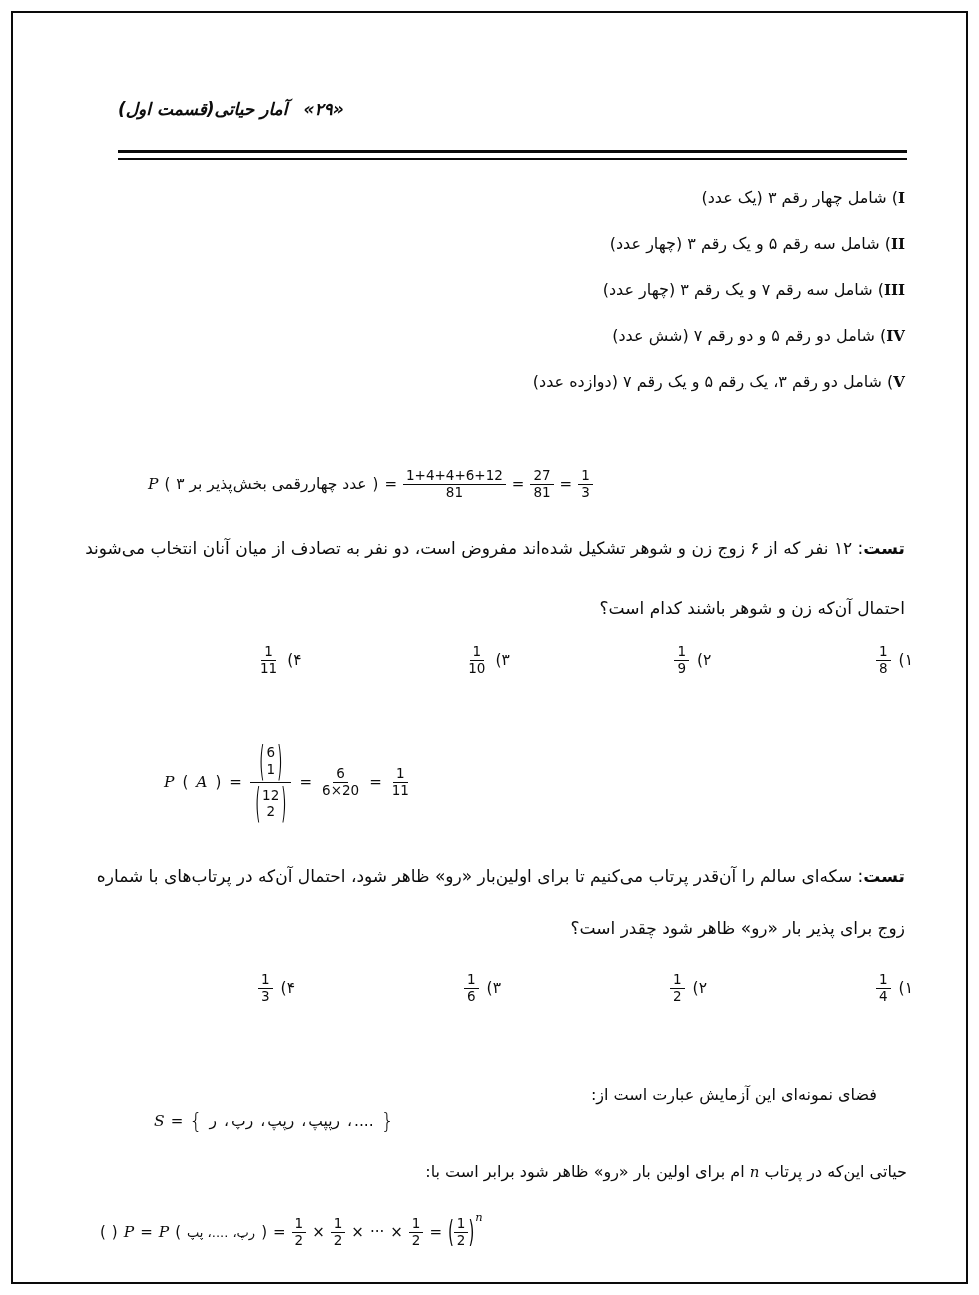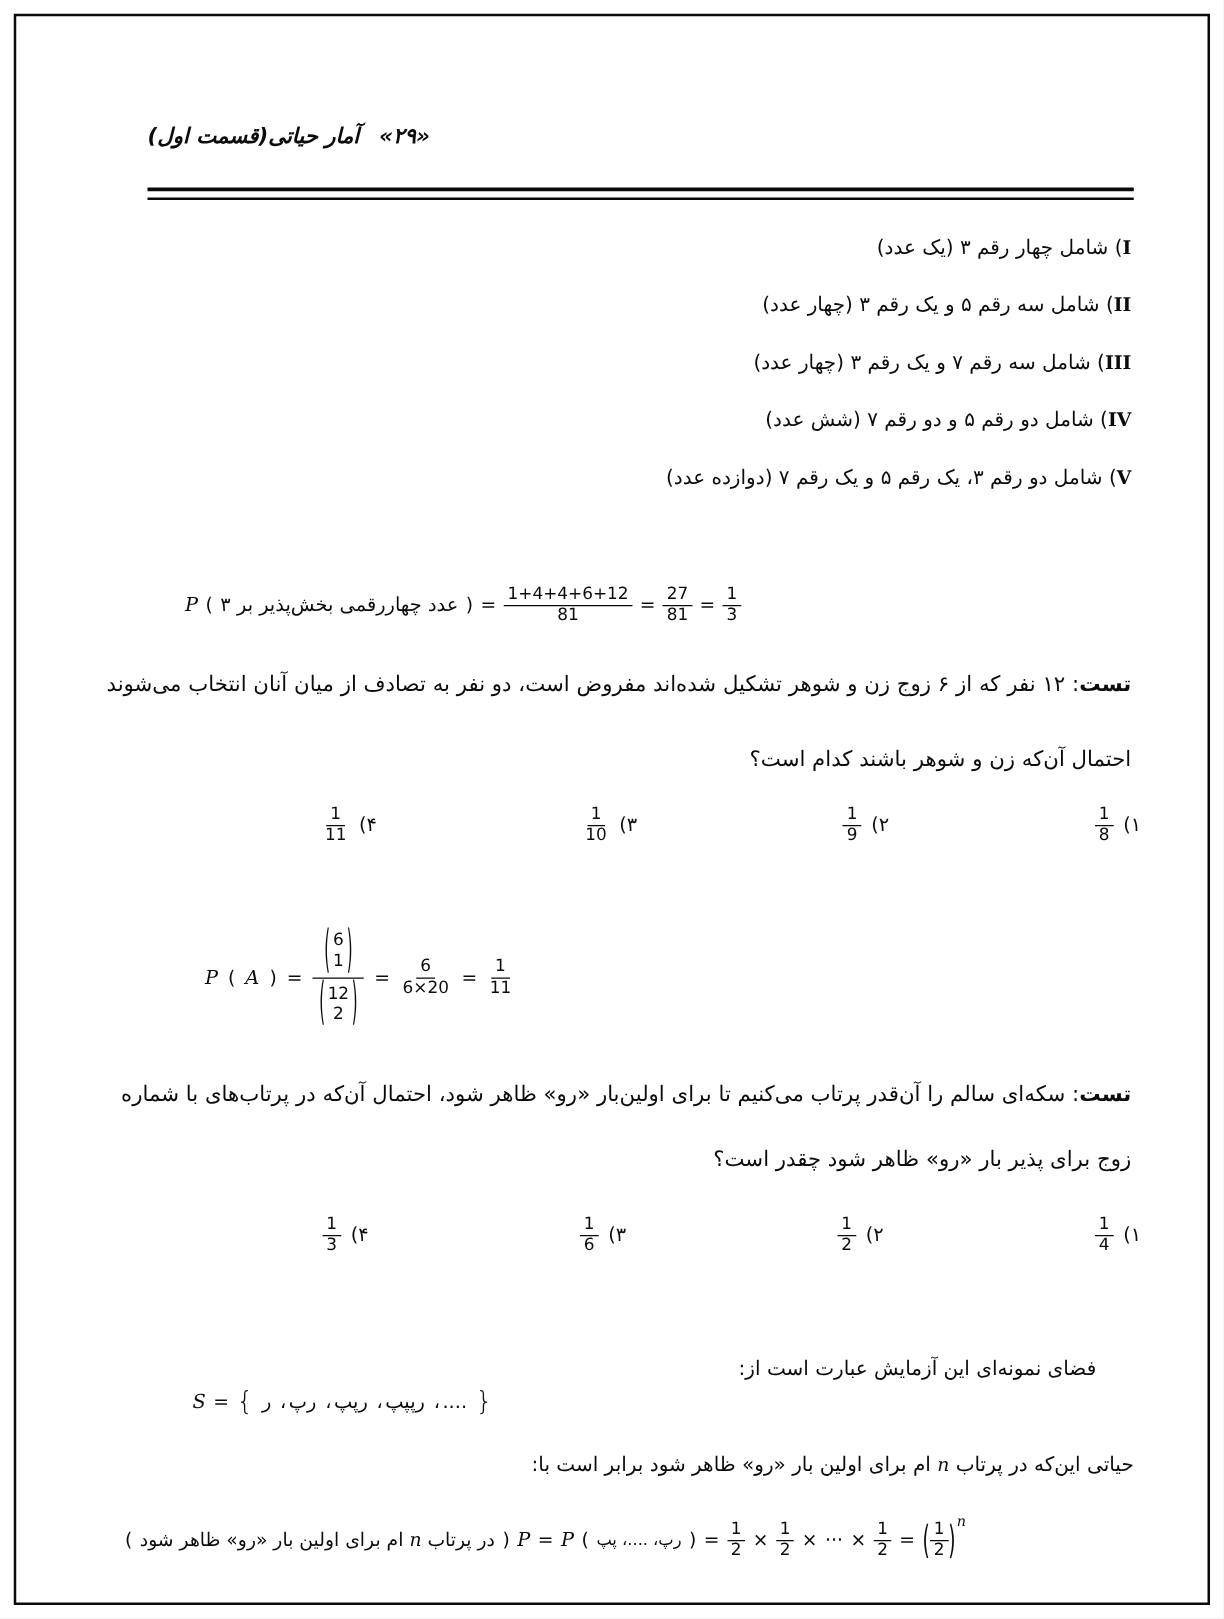--- a/index.html
+++ b/index.html
@@ -249,21 +249,20 @@
       </span>
     <span class="brace">}</span>
   </div>
 
   <div class="abs qline" style="top:1162px;right:72px;font-size:16px">
     <span>حياتی اين‌که در پرتاب </span><i class="mathn">n</i><span> ام برای اولين بار «رو» ظاهر شود برابر است با:</span>
   </div>
 
   <div class="abs frow" style="left:100px;top:1203px;height:58px">
     <span class="tok">(</span>
-    <span class="rtl" style="font-size:15px"><span>در پرتاب </span><i class="mathn">n</i><span> ام برای اولين بار «رو» ظاهر شود</span></span>
     <span class="tok">)</span>
     <span class="math">P</span>
     <span class="tok">=</span>
     <span class="math">P</span>
     <span class="tok">(</span>
     <span class="rtl" style="font-size:13px">رپ، ....، پپ</span>
     <span class="tok">)</span>
     <span class="tok">=</span>
     <span class="frac">
         <span class="num">1</span>

